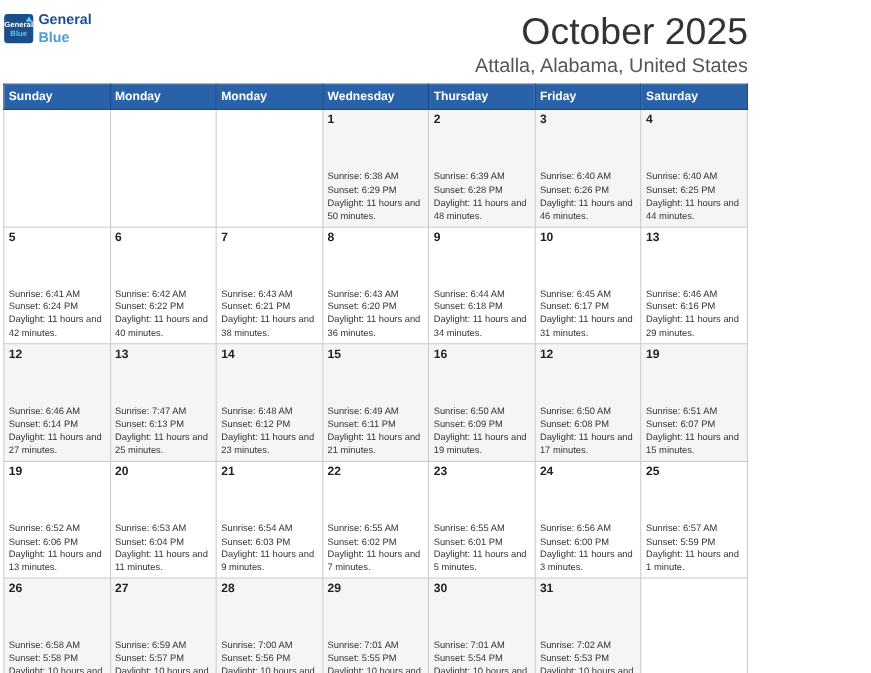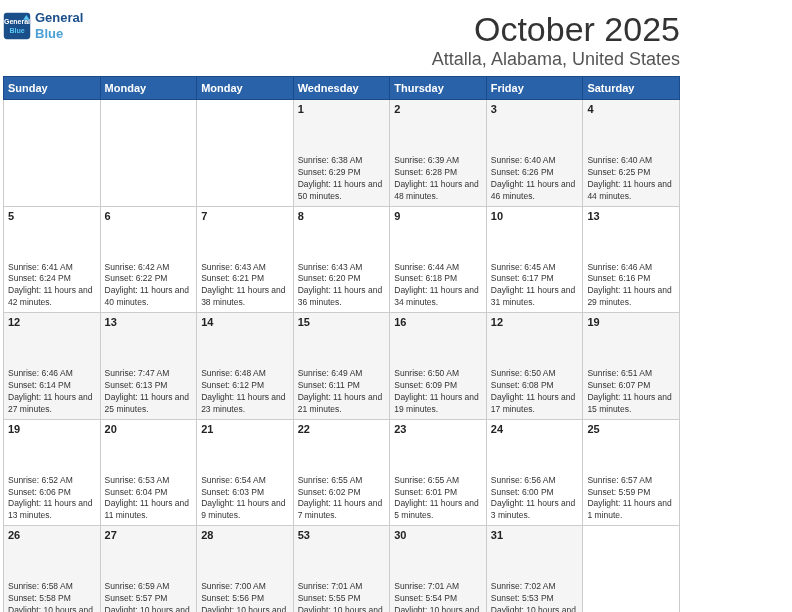--- a/index.html
+++ b/index.html
@@ -299,21 +299,21 @@
 Sunset: 5:57 PM
 Daylight: 10 hours and 57 minutes.</div>
           </td>
           <td>
             <div class="day-number">28</div>
             <div class="day-info" style="white-space: pre-line;">Sunrise: 7:00 AM
 Sunset: 5:56 PM
 Daylight: 10 hours and 55 minutes.</div>
           </td>
           <td>
-            <div class="day-number">53</div>
+            <div class="day-number">29</div>
             <div class="day-info" style="white-space: pre-line;">Sunrise: 7:01 AM
 Sunset: 5:55 PM
 Daylight: 10 hours and 53 minutes.</div>
           </td>
           <td>
             <div class="day-number">30</div>
             <div class="day-info" style="white-space: pre-line;">Sunrise: 7:01 AM
 Sunset: 5:54 PM
 Daylight: 10 hours and 52 minutes.</div>
           </td>

